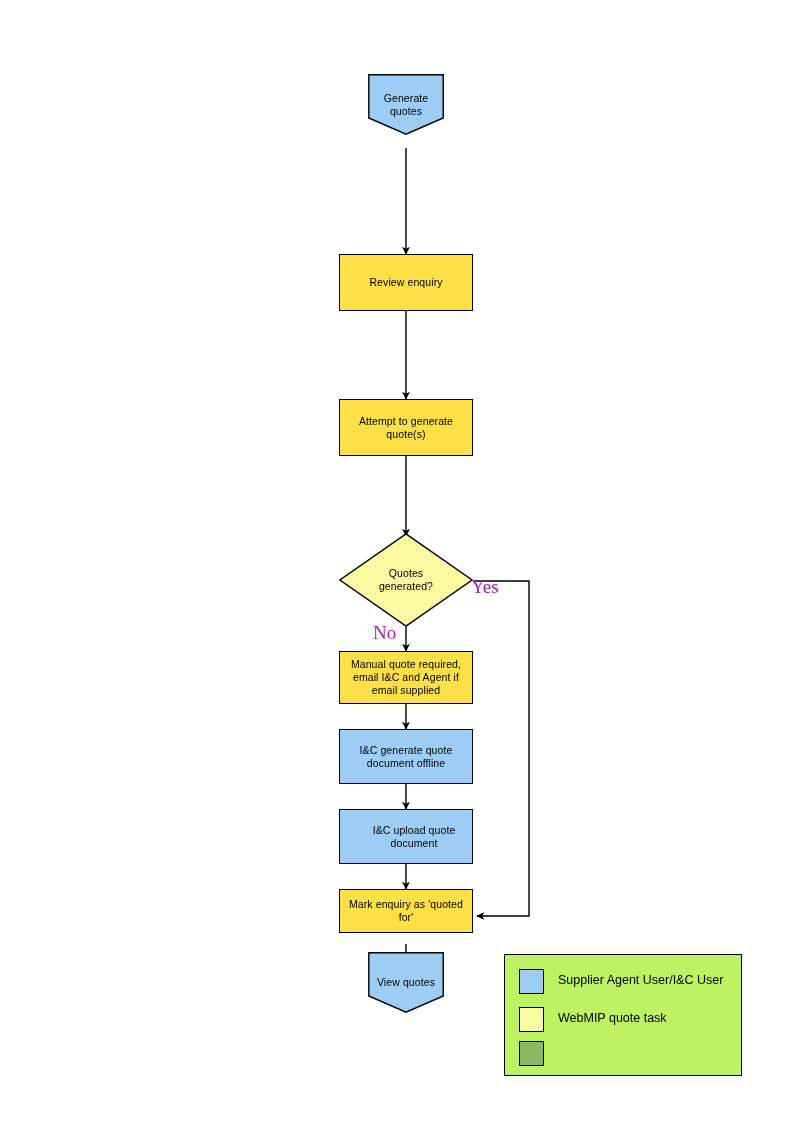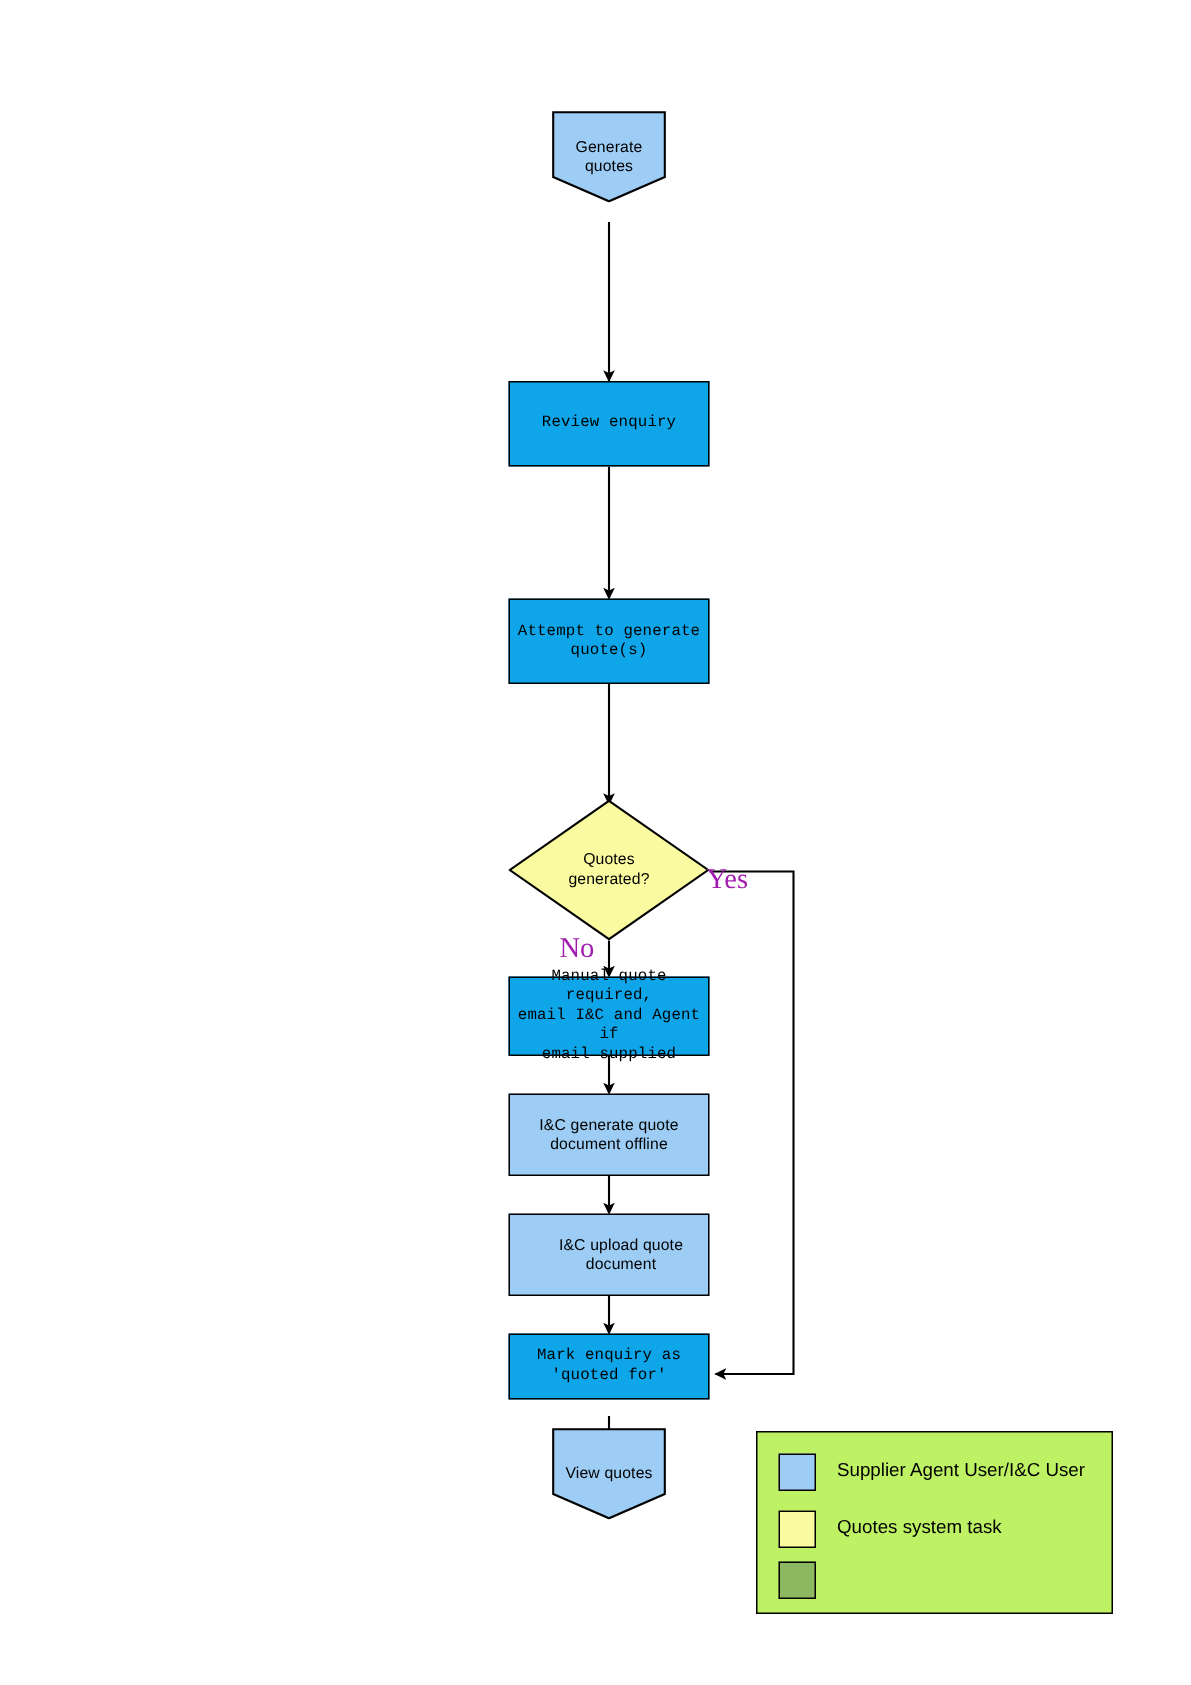--- a/index.html
+++ b/index.html
@@ -36,21 +36,21 @@
   }
   .node-text {
     display: block;
     padding: 0 3px;
     white-space: pre-line;
   }
   .rect {
     border: 1.4px solid #000000;
   }
   .fill-blue  { background: #9DCDF5; }
-  .fill-yellow{ background: #0ea5e9; font-family: Liberation Mono, monospace; }
+  .fill-yellow{ background: #fde047; }
 
   
   .pentagon {
     border: none;
     background: transparent;
   }
   .pentagon .shape-svg {
     position: absolute;
     left: 0;
     top: 0;
@@ -211,18 +211,18 @@
   <span class="node-text">View quotes</span>
 </div>
 
 <div id="legend">
   <div class="legend-row r1">
     <span class="legend-swatch" style="background:#9DCDF5;"></span>
     <span class="legend-label">Supplier Agent User/I&amp;C User</span>
   </div>
   <div class="legend-row r2">
     <span class="legend-swatch" style="background:#FAFAA0;"></span>
-    <span class="legend-label">Quotes system task</span>
+    <span class="legend-label">WebMIP quote task</span>
   </div>
   <div class="legend-row r3">
     <span class="legend-swatch" style="background:#8DB861;"></span>
   </div>
 </div>
 
 </body></html>

